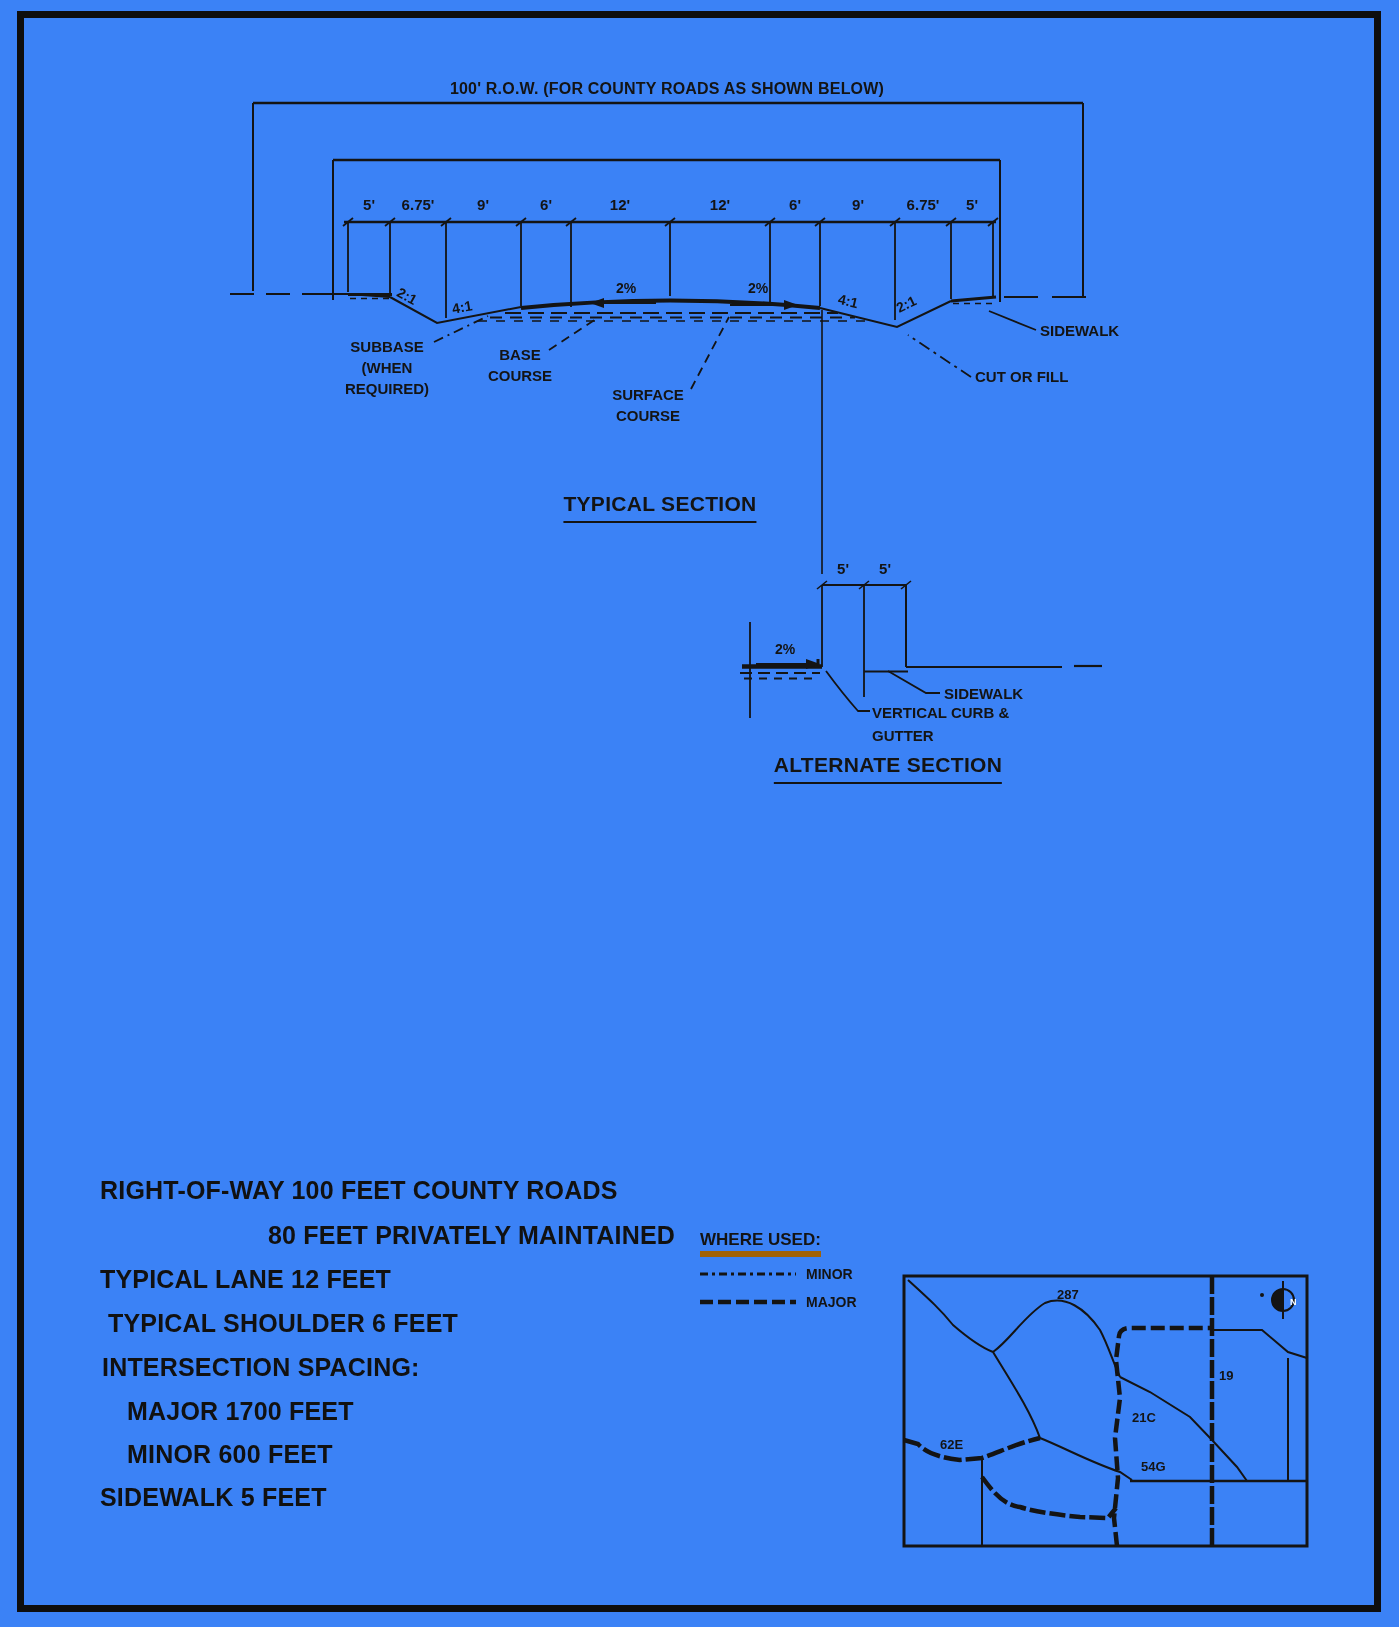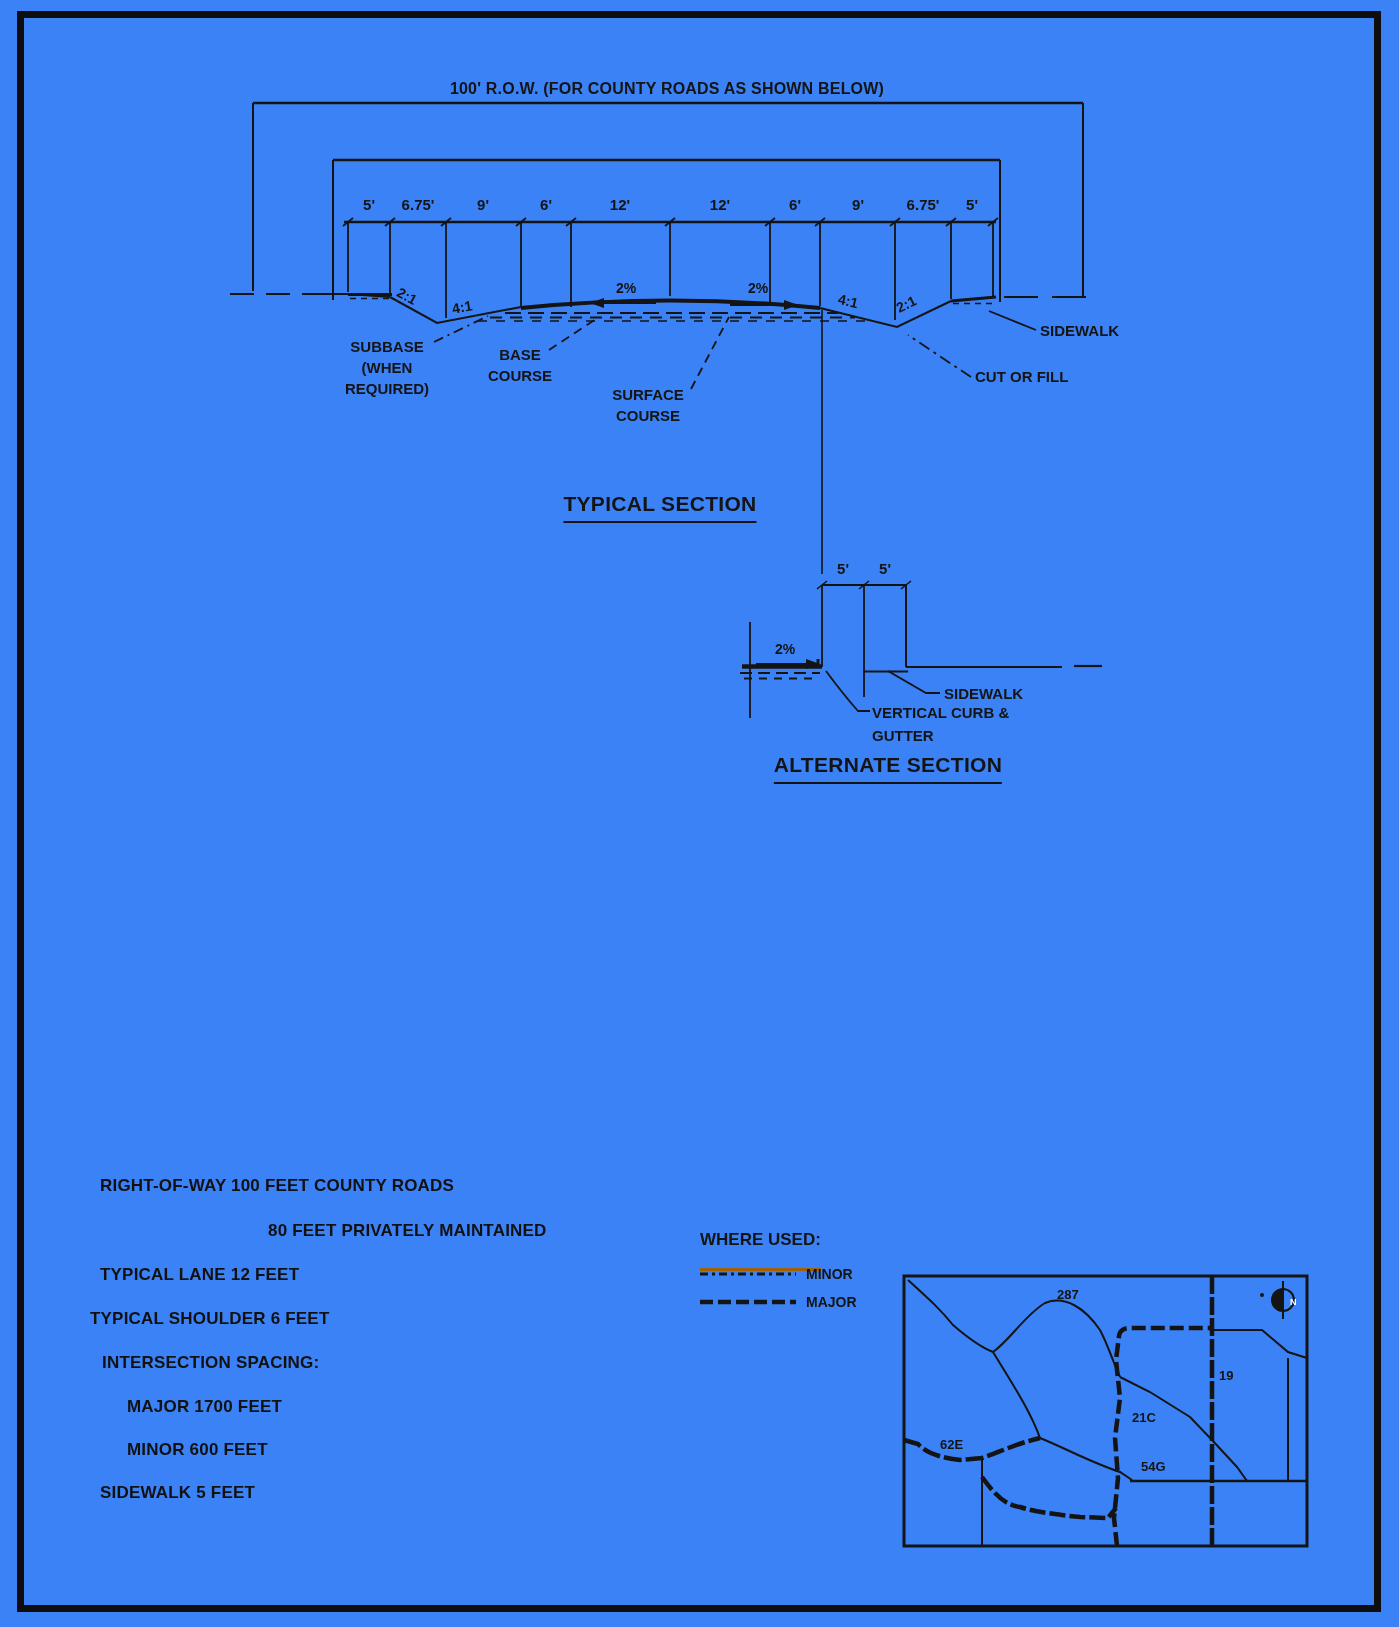--- a/index.html
+++ b/index.html
@@ -10,22 +10,22 @@
   #linework{position:absolute;left:0;top:0;}
   .lbl{position:absolute;font-weight:700;color:#141414;white-space:nowrap;}
   .ctr{transform:translateX(-50%);}
   .wrap{white-space:normal;text-align:center;}
   .f16{font-size:16px;letter-spacing:.2px;}
   .f15{font-size:15px;}
   .f14{font-size:14px;}
   .f21{font-size:21px;letter-spacing:.3px;}
   .callout{font-size:15px;line-height:21px;}
   .title-underline{border-bottom:2.5px solid #141414;padding-bottom:6px;}
-  .notes-line{position:absolute;font-size:17px;font-weight:700;white-space:nowrap;letter-spacing:.2px;}
-  .legend-title{font-size:17px;border-bottom:3px solid #a16207;padding-bottom:18px;}
+  .notes-line{position:absolute;font-size:25px;font-weight:700;white-space:nowrap;letter-spacing:.2px;}
+  .legend-title{font-size:17px;border-bottom:6px solid #a16207;padding-bottom:1px;}
   .legend-item{font-size:14px;}
   .maplbl{font-size:13px;}
   .north-n{font-size:9px;}
 </style>
 </head>
 <body>
 
 <div id="page">
   <div id="border-frame"></div>
 
@@ -191,21 +191,21 @@
   <div class="lbl f14 ctr" style="left:785px;top:641px;">2%</div>
   <div class="lbl callout" style="left:944px;top:683px;">SIDEWALK</div>
   <div class="lbl callout" style="left:872px;top:701px;width:140px;white-space:normal;line-height:23px;">VERTICAL CURB &amp; GUTTER</div>
   <div class="lbl f21 ctr" style="left:888px;top:753px;">
     <span class="title-underline">ALTERNATE SECTION</span>
   </div>
 
   <div class="notes-line" style="left:100px;top:1176px;">RIGHT-OF-WAY 100 FEET COUNTY ROADS</div>
   <div class="notes-line" style="left:268px;top:1221px;">80 FEET PRIVATELY MAINTAINED</div>
   <div class="notes-line" style="left:100px;top:1265px;">TYPICAL LANE 12 FEET</div>
-  <div class="notes-line" style="left:90px;top:1309px;">TYPICAL SHOULDER 6 FEET</div>
+  <div class="notes-line" style="left:108px;top:1309px;">TYPICAL SHOULDER 6 FEET</div>
   <div class="notes-line" style="left:102px;top:1353px;">INTERSECTION SPACING:</div>
   <div class="notes-line" style="left:127px;top:1397px;">MAJOR 1700 FEET</div>
   <div class="notes-line" style="left:127px;top:1440px;">MINOR 600 FEET</div>
   <div class="notes-line" style="left:100px;top:1483px;">SIDEWALK 5 FEET</div>
 
   <div class="lbl legend-title" style="left:700px;top:1230px;">WHERE USED:</div>
   <div class="lbl legend-item" style="left:806px;top:1266px;">MINOR</div>
   <div class="lbl legend-item" style="left:806px;top:1294px;">MAJOR</div>
 
   <div class="lbl maplbl" style="left:1057px;top:1287px;">287</div>

